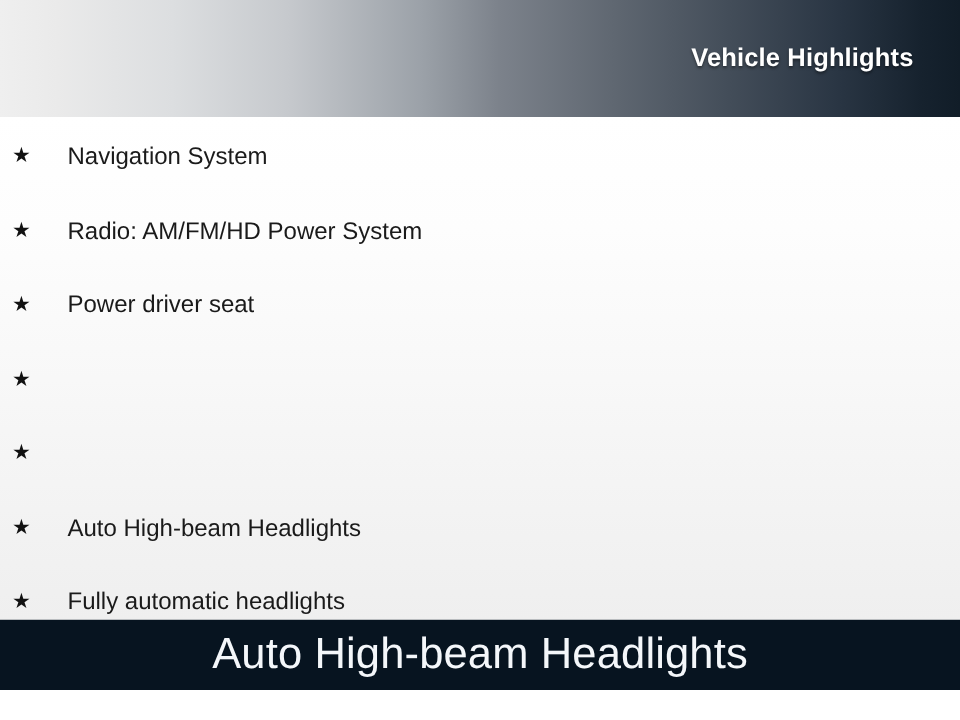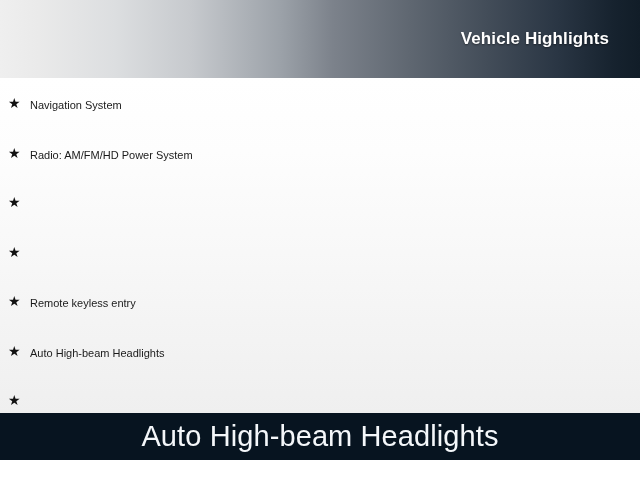--- a/index.html
+++ b/index.html
@@ -92,23 +92,24 @@
     color: #111111;
     font-size: 14px;
     line-height: 1;
     text-align: left;
     position: relative;
     top: -1px;
   }
   .highlight-label {
     flex: 1 1 auto;
     color: #1a1a1a;
-    font-size: 11px;
+    font-size: 16px;
     line-height: 1;
     white-space: nowrap;
+    margin-left: 15px;
   }
 
   
   .footer {
     flex: 0 0 auto;
     height: 47px;
     background: #071420;
     display: flex;
     align-items: center;
     justify-content: center;
@@ -139,38 +140,39 @@
         <span class="highlight-label">Navigation System</span>
       </li>
 
       <li class="highlight-item">
         <span class="bullet-star">★</span>
         <span class="highlight-label">Radio: AM/FM/HD Power System</span>
       </li>
 
       <li class="highlight-item">
         <span class="bullet-star">★</span>
+        <span class="highlight-label">Power driver seat</span>
       </li>
 
       <li class="highlight-item">
         <span class="bullet-star">★</span>
       </li>
 
       <li class="highlight-item">
         <span class="bullet-star">★</span>
-        <span class="highlight-label">Remote keyless entry</span>
       </li>
 
       <li class="highlight-item">
         <span class="bullet-star">★</span>
         <span class="highlight-label">Auto High-beam Headlights</span>
       </li>
 
       <li class="highlight-item">
         <span class="bullet-star">★</span>
+        <span class="highlight-label">Fully automatic headlights</span>
       </li>
 
     </ul>
   </div>
 
   <div class="footer">
     <div class="footer-caption">Auto High-beam Headlights</div>
   </div>
 
 </div>

